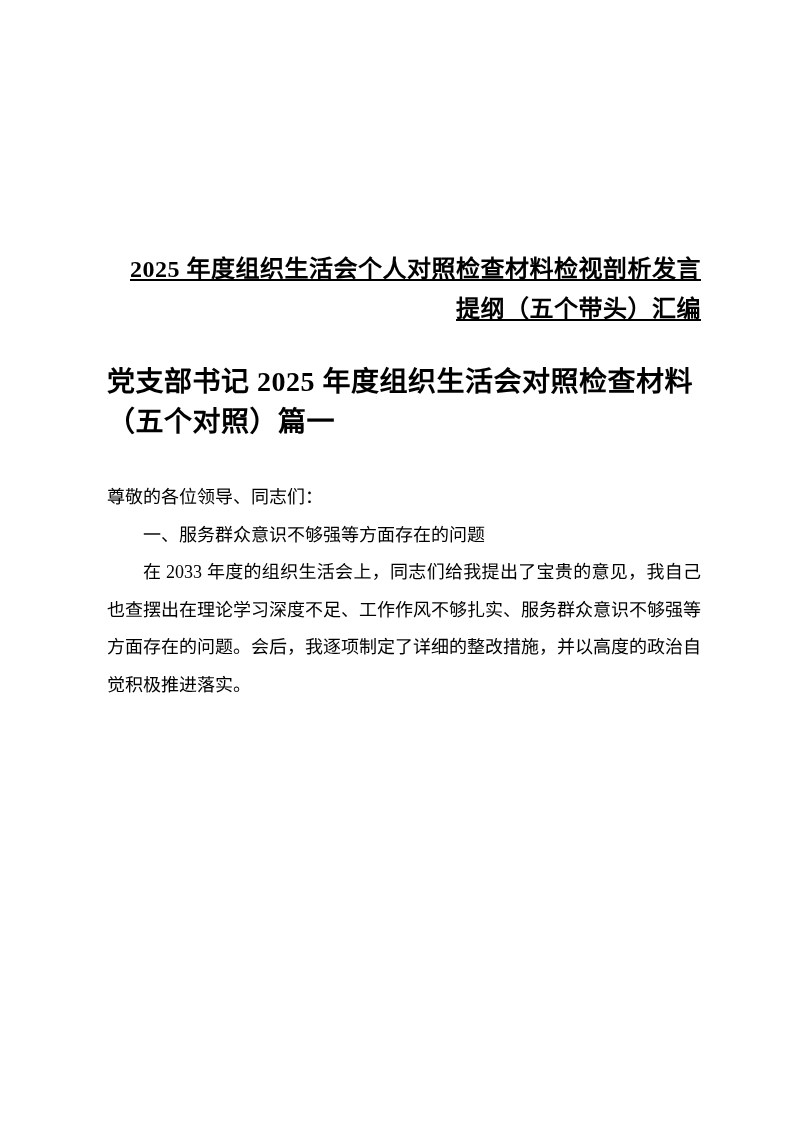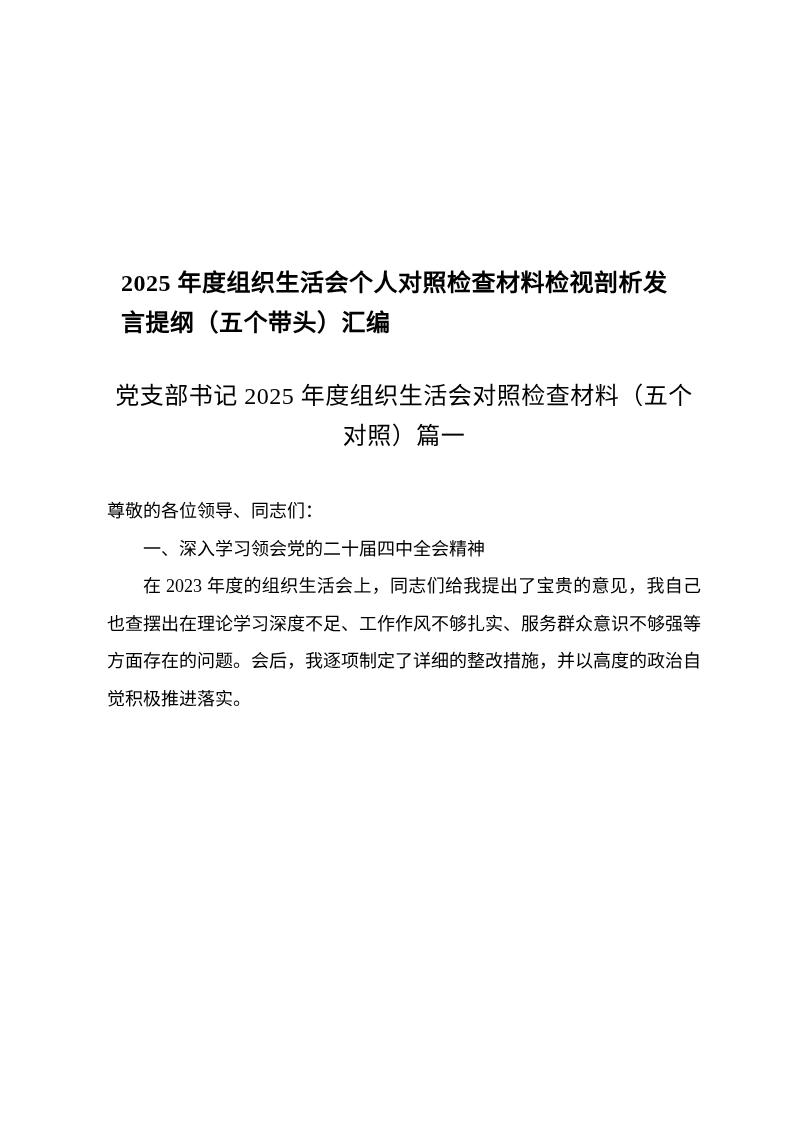--- a/index.html
+++ b/index.html
@@ -16,32 +16,33 @@
     font-family: "Liberation Serif", "DejaVu Serif", serif;
     color: #000000;
   }
   .doc-content {
     position: absolute;
     left: 107px;
     top: 249px;
     width: 594px;
   }
   .doc-title {
-    margin: 14px;
+    margin: 0;
     font-size: 24px;
     font-weight: bold;
-    text-align: left;
+    text-align: right;
     line-height: 40px;
     letter-spacing: 0.5px;
+    text-decoration: underline;
   }
   .doc-subtitle {
     margin: 33px 0 0 0;
-    font-size: 24px;
-    font-weight: normal;
-    text-align: center;
+    font-size: 28px;
+    font-weight: bold;
+    text-align: left;
     line-height: 40px;
     letter-spacing: 0.5px;
   }
   .doc-body {
     margin-top: 37px;
     font-size: 18px;
     line-height: 37.5px;
     text-align: justify;
     text-justify: inter-ideograph;
   }
@@ -60,19 +61,19 @@
   <div class="doc-content">
 
     <h1 class="doc-title">2025 年度组织生活会个人对照检查材料检视剖析发言提纲（五个带头）汇编</h1>
 
     <h2 class="doc-subtitle">党支部书记 2025 年度组织生活会对照检查材料（五个对照）篇一</h2>
 
     <div class="doc-body">
       <p>尊敬的各位领导、同志们：</p>
 
 
-      <p class="indent">一、深入学习领会党的二十届四中全会精神</p>
+      <p class="indent">一、服务群众意识不够强等方面存在的问题</p>
 
-      <p class="indent">在 2023 年度的组织生活会上，同志们给我提出了宝贵的意见，我自己也查摆出在理论学习深度不足、工作作风不够扎实、服务群众意识不够强等方面存在的问题。会后，我逐项制定了详细的整改措施，并以高度的政治自觉积极推进落实。</p>
+      <p class="indent">在 2033 年度的组织生活会上，同志们给我提出了宝贵的意见，我自己也查摆出在理论学习深度不足、工作作风不够扎实、服务群众意识不够强等方面存在的问题。会后，我逐项制定了详细的整改措施，并以高度的政治自觉积极推进落实。</p>
     </div>
 
   </div>
 </div>
 
 </body></html>

